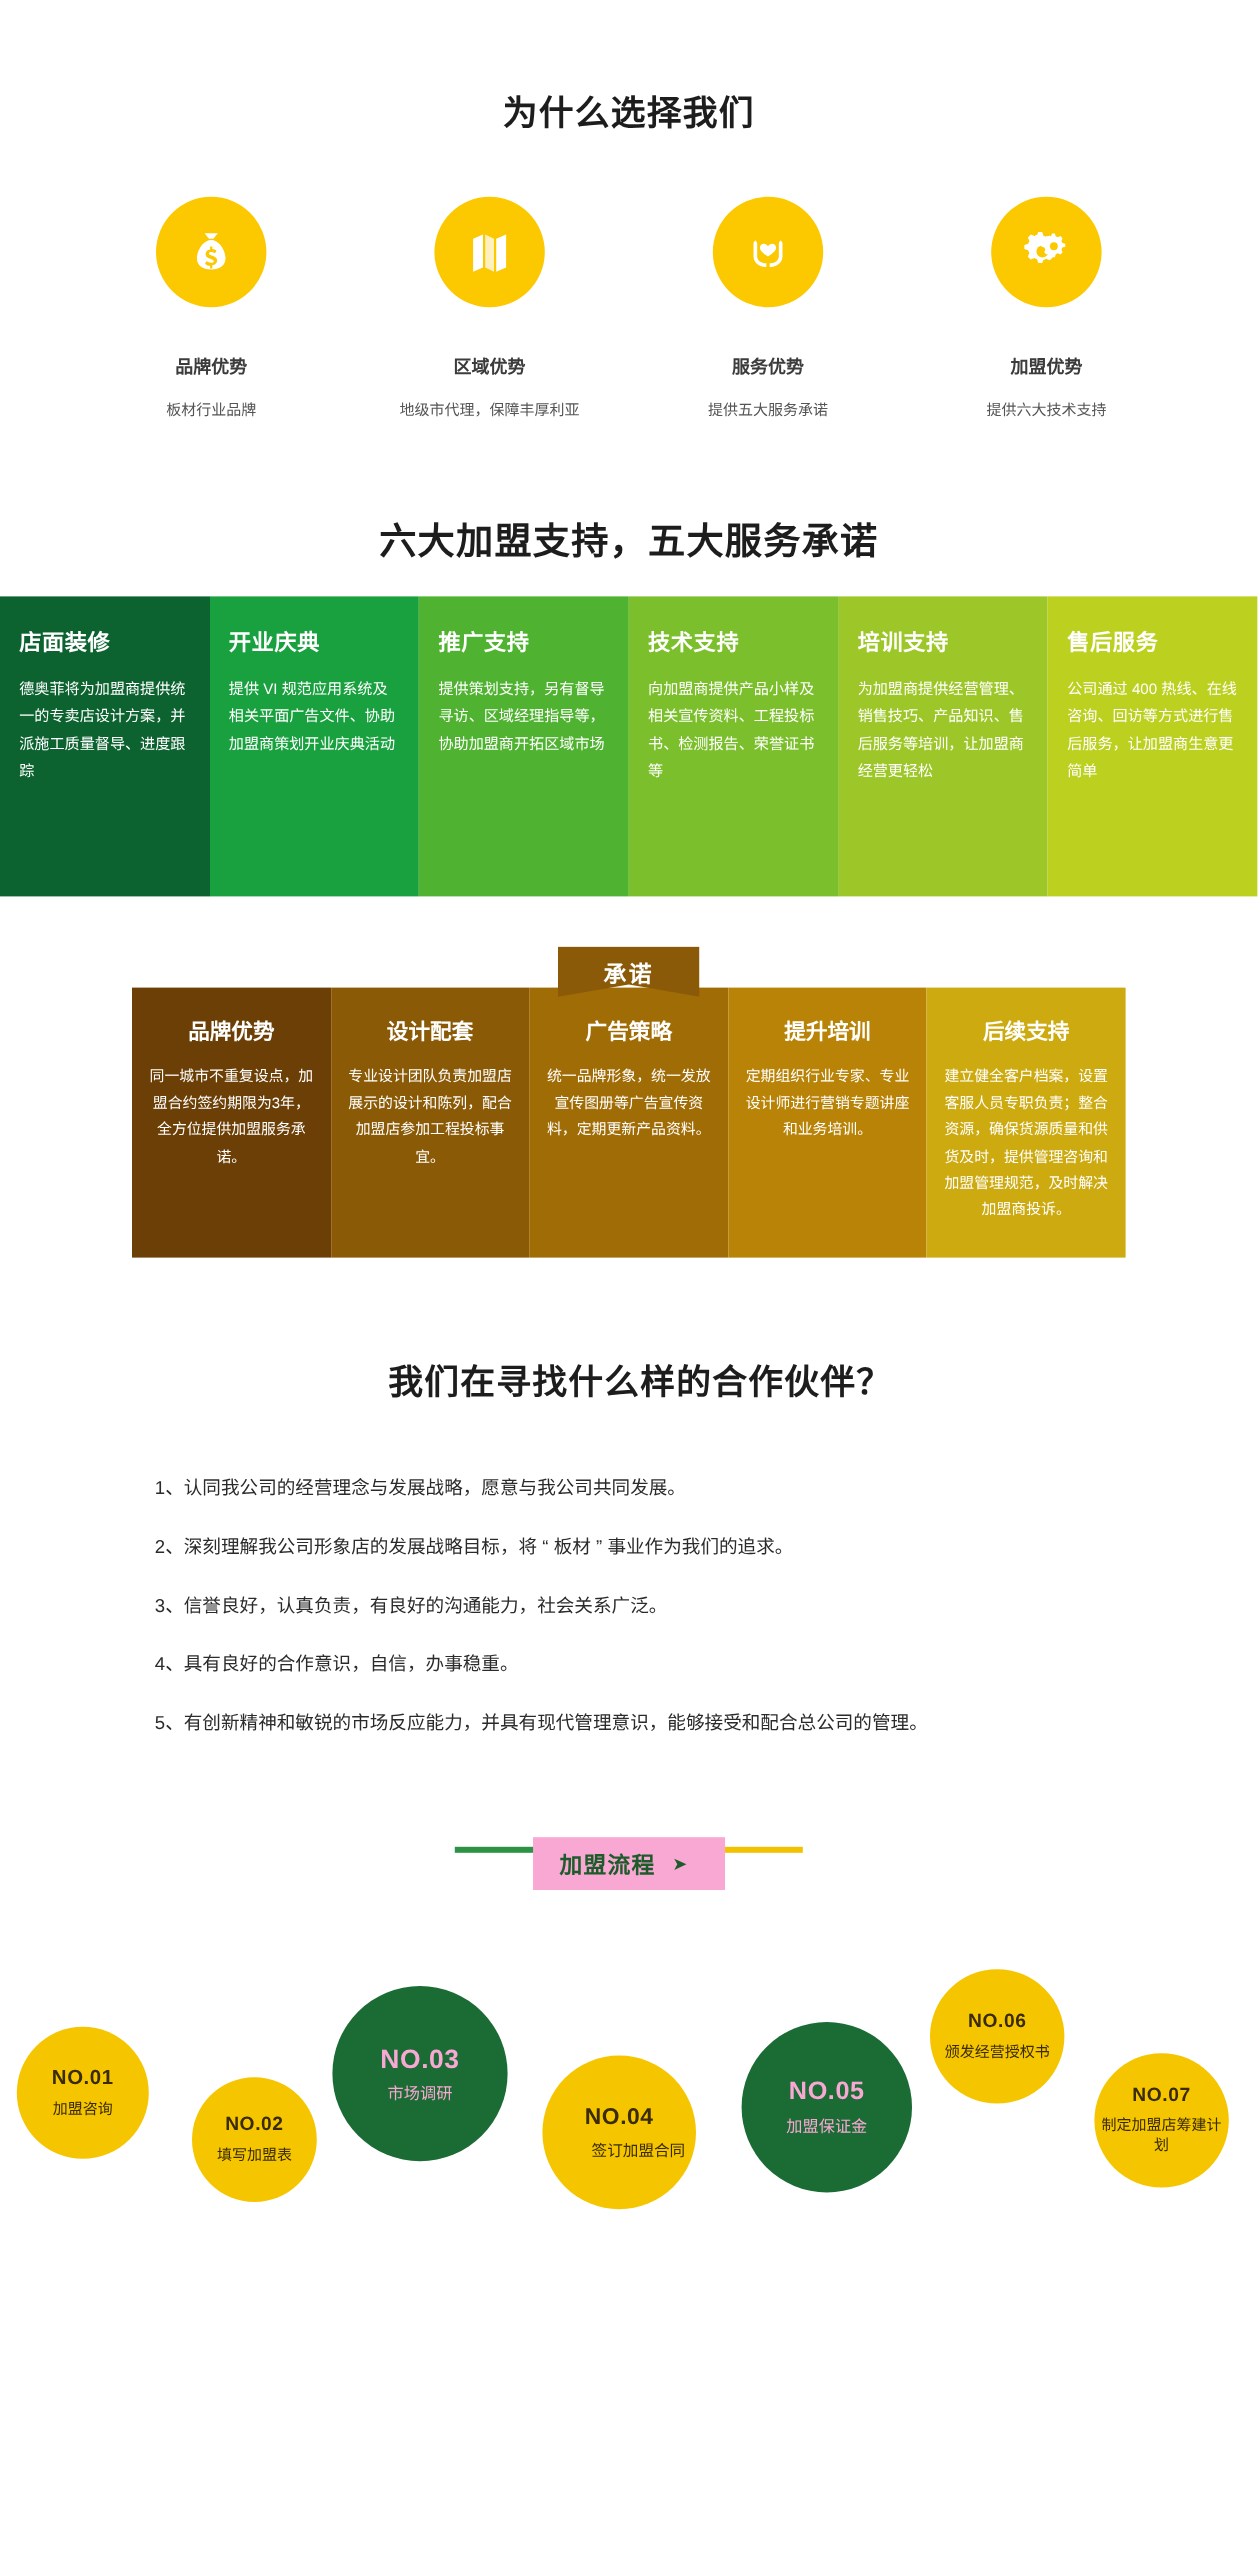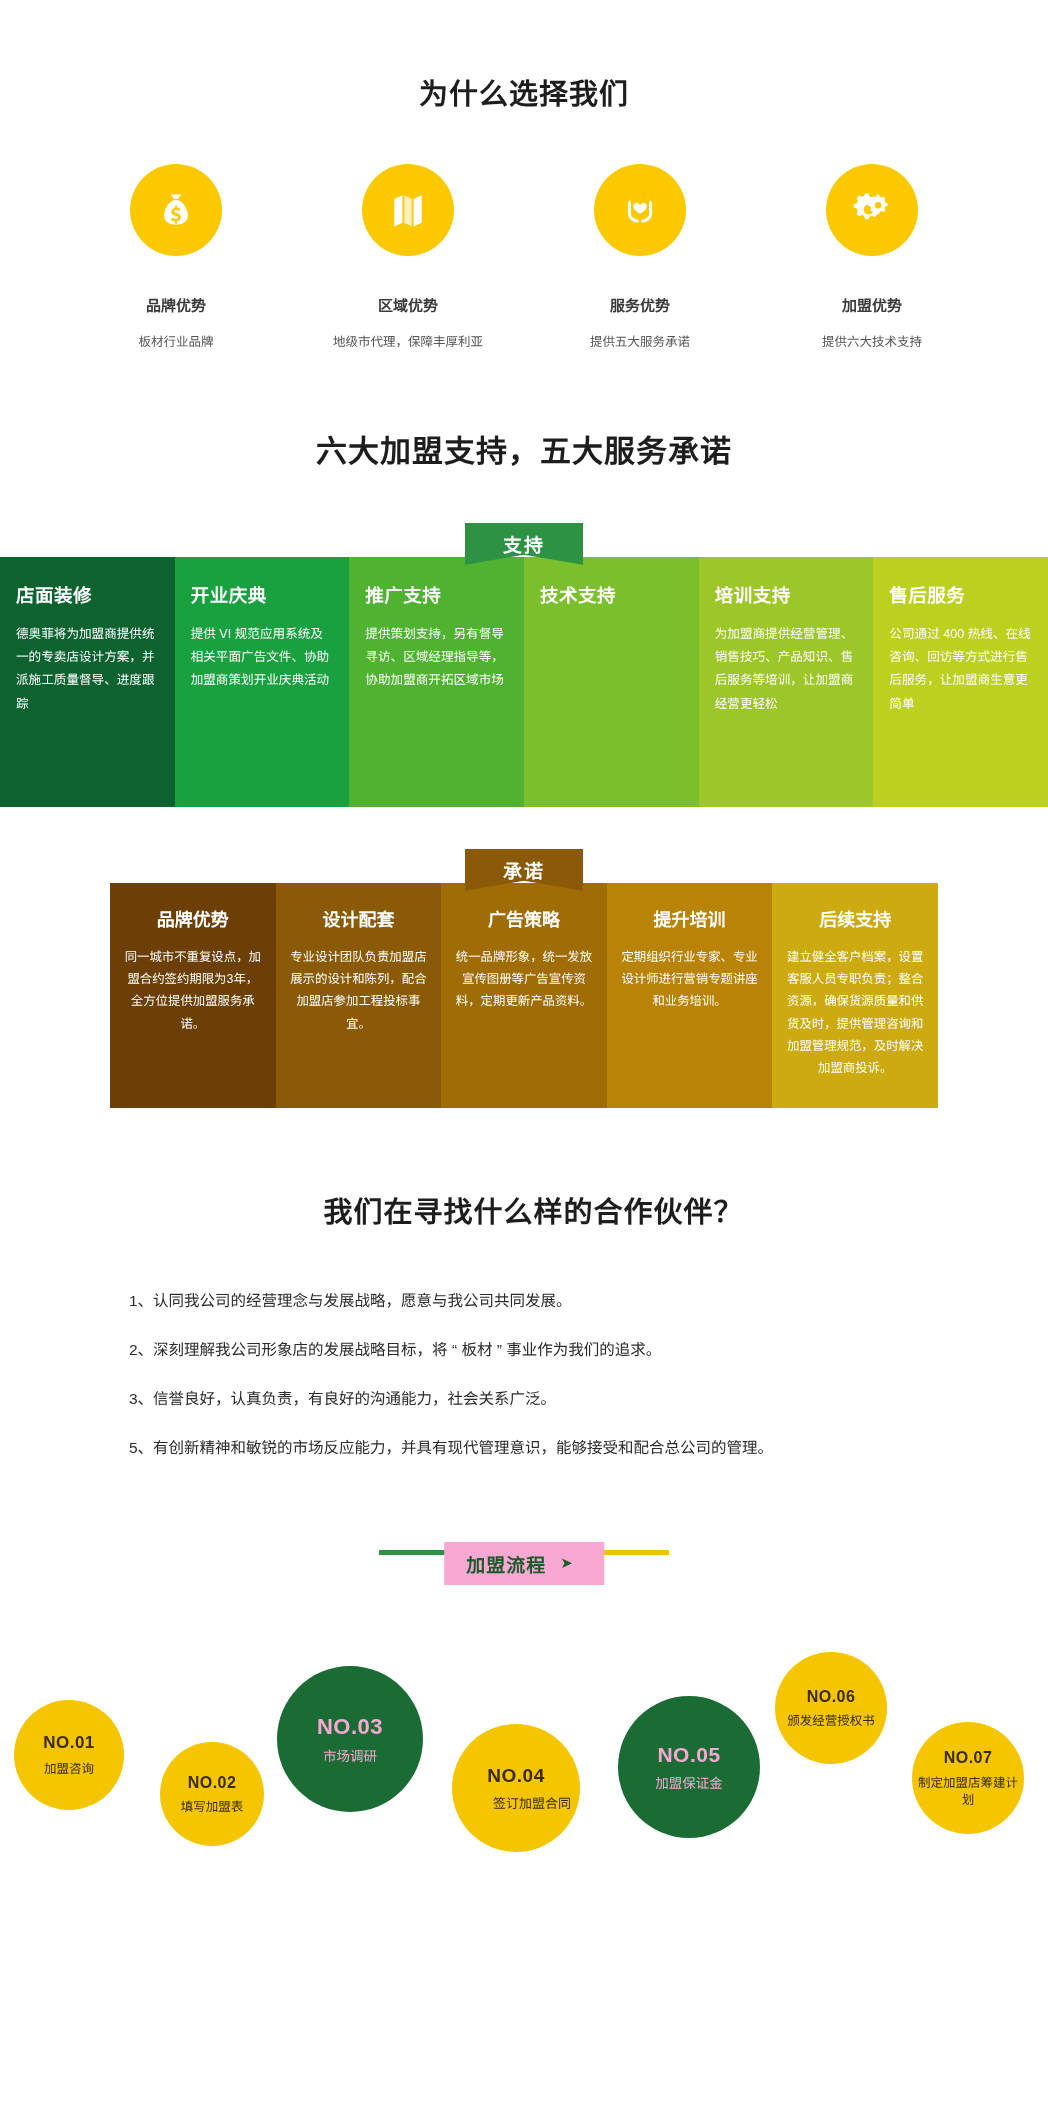--- a/index.html
+++ b/index.html
@@ -298,39 +298,37 @@
         </svg>
       </div>
       <div class="why-name">加盟优势</div>
       <div class="why-desc">提供六大技术支持</div>
     </div>
 
   </div>
 
   <h2 class="sec-title" id="support-title">六大加盟支持，五大服务承诺</h2>
 
-  <div class="ribbon-wrap">
-    <div class="ribbon green">支持</div>
-  </div>
 
   <div class="cols">
     <div class="col s0">
       <h4>店面装修</h4>
       <p>德奥菲将为加盟商提供统一的专卖店设计方案，并派施工质量督导、进度跟踪</p>
     </div>
     <div class="col s1">
       <h4>开业庆典</h4>
       <p>提供 VI 规范应用系统及相关平面广告文件、协助加盟商策划开业庆典活动</p>
     </div>
     <div class="col s2">
       <h4>推广支持</h4>
       <p>提供策划支持，另有督导寻访、区域经理指导等，协助加盟商开拓区域市场</p>
     </div>
     <div class="col s3">
       <h4>技术支持</h4>
+      <p>向加盟商提供产品小样及相关宣传资料、工程投标书、检测报告、荣誉证书等</p>
     </div>
     <div class="col s4">
       <h4>培训支持</h4>
       <p>为加盟商提供经营管理、销售技巧、产品知识、售后服务等培训，让加盟商经营更轻松</p>
     </div>
     <div class="col s5">
       <h4>售后服务</h4>
       <p>公司通过 400 热线、在线咨询、回访等方式进行售后服务，让加盟商生意更简单</p>
     </div>
   </div>
@@ -361,20 +359,21 @@
       <p>建立健全客户档案，设置客服人员专职负责；整合资源，确保货源质量和供货及时，提供管理咨询和加盟管理规范，及时解决加盟商投诉。</p>
     </div>
   </div>
 
   <h2 class="sec-title" id="partner-title">我们在寻找什么样的合作伙伴？</h2>
 
   <div class="partner-list">
     <div class="partner-item">1、认同我公司的经营理念与发展战略，愿意与我公司共同发展。</div>
     <div class="partner-item">2、深刻理解我公司形象店的发展战略目标，将 “ 板材 ” 事业作为我们的追求。</div>
     <div class="partner-item">3、信誉良好，认真负责，有良好的沟通能力，社会关系广泛。</div>
+    <div class="partner-item">4、具有良好的合作意识，自信，办事稳重。</div>
     <div class="partner-item">5、有创新精神和敏锐的市场反应能力，并具有现代管理意识，能够接受和配合总公司的管理。</div>
   </div>
 
   <div class="flow-banner">
     <div class="flow-line"></div>
     <div class="flow-tag">
       <span>加盟流程</span>
       <span class="arrow">➤</span>
     </div>
   </div>

